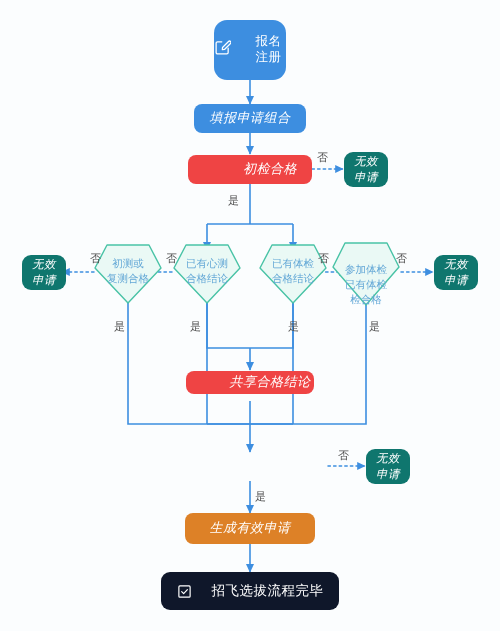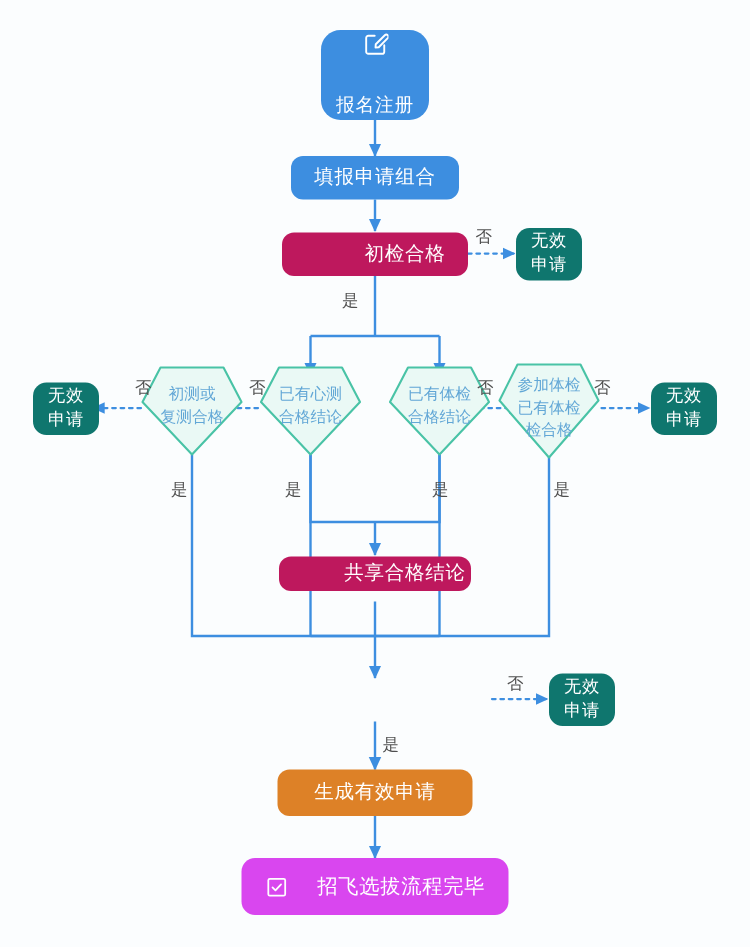--- a/index.html
+++ b/index.html
@@ -18,35 +18,35 @@
     box-sizing:border-box;
     display:flex;align-items:center;justify-content:center;
     color:#ffffff;
     text-align:center;
     line-height:1.25;
     letter-spacing:.5px;
     z-index:3;
   }
 
   
-  .pill{border-radius:8px;font-size:13px;}
+  .pill{border-radius:8px;font-size:13px;font-style:italic;}
   .pill.blue{background:#3d8ee0;}
-  .pill.teal{background:#be185d;padding-left:40px;}
+  .pill.teal{background:#ef4444;padding-left:40px;}
   .pill.orange{background:#dd8127;}
   .pill.grey{background:#0f766e;border-radius:9px;font-size:11.5px;line-height:1.35;}
 
   
   .start{
     background:#3d8ee0;border-radius:13px;
-    flex-direction:column;gap:20px;font-size:12.5px;
+    gap:20px;font-size:12.5px;
   }
   .start .glyph{display:block;}
 
   
-  .terminal{border-radius:9px;background:#d946ef;font-size:13.5px;gap:20px;}
+  .terminal{border-radius:9px;background:#0f172a;font-size:13.5px;gap:20px;}
   .penta-wrap{position:absolute;z-index:3;}
   .penta-wrap svg{position:absolute;left:0;top:0;overflow:visible;}
   .penta-label{
     position:absolute;left:0;top:0;width:100%;
     text-align:center;color:#62a7d6;font-size:10.5px;line-height:1.45;
     padding-top:12px;box-sizing:border-box;
     pointer-events:none;
   }
 
   
@@ -164,21 +164,21 @@
     <div class="penta-label">
       <div>已有体检</div>
       <div>合格结论</div>
     </div>
   </div>
 
   <div class="penta-wrap" style="left:332px;top:242px;width:68px;height:64px;">
     <svg width="68" height="64" viewBox="0 0 68 64">
       <polygon points="34,63 1,25 13,1 55,1 67,25" fill="#eaf9f5" stroke="#49c3a6" stroke-width="1.4" stroke-linejoin="round"></polygon>
     </svg>
-    <div class="penta-label" style="padding-top:8px;text-align:center;">
+    <div class="penta-label" style="padding-top:20px;text-align:center;">
       <div>参加体检</div>
       <div>已有体检</div>
       <div>检合格</div>
     </div>
   </div>
 
   <div class="node pill grey" style="left:22px;top:255px;width:44px;height:35px;flex-direction:column;">
     <span>无效</span>
     <span>申请</span>
   </div>

